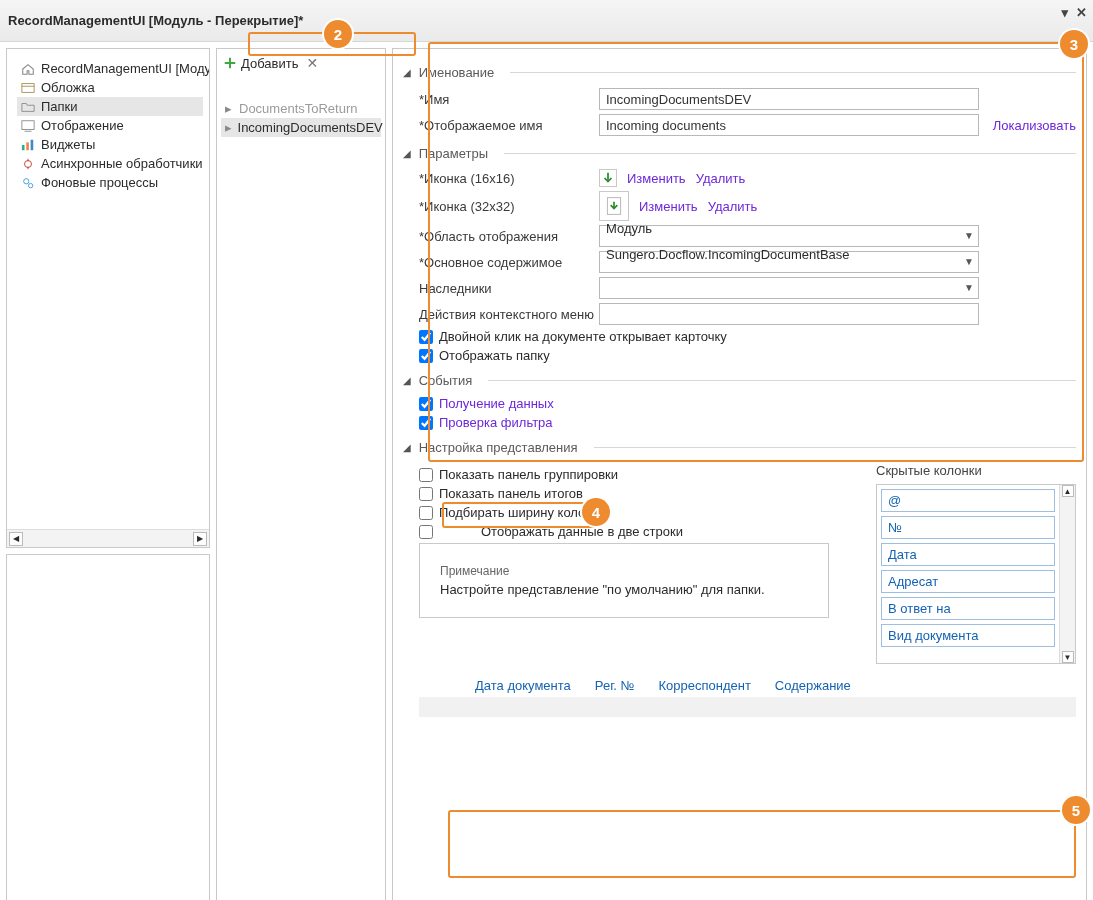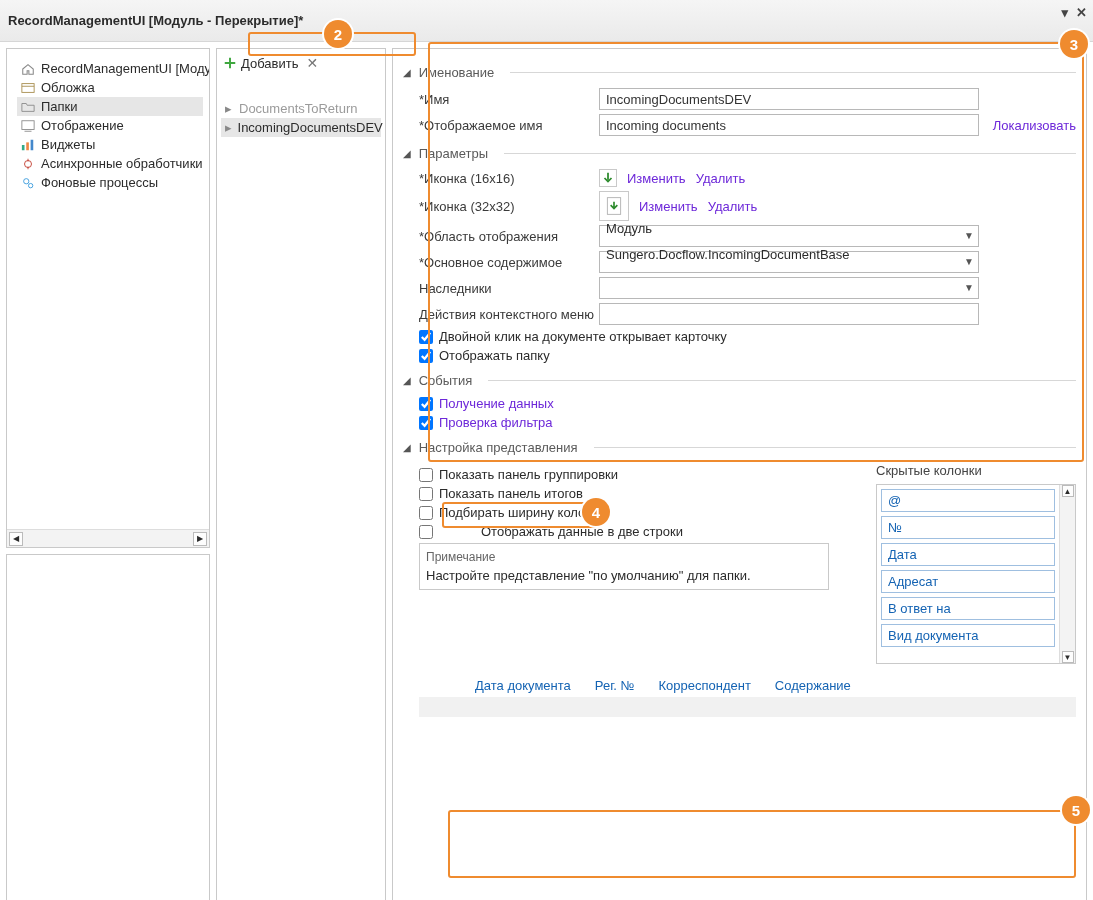--- a/index.html
+++ b/index.html
@@ -62,21 +62,21 @@
   .iconimg32 { width:30px; height:30px; }
   .arrow-down-green { width:14px; height:14px; }
   .viewcfg { display:flex; gap:20px; align-items:flex-start; padding-left:16px; }
   .hidden-cols { width:200px; }
   .hidden-cols-title { color:#444; margin-bottom:6px; }
   .hidden-cols-box { border:1px solid #c9c9c9; height:180px; display:flex; }
   .hidden-cols-list { flex:1; overflow:hidden; padding:4px; display:flex; flex-direction:column; gap:4px; }
   .hidden-cols-list .hc { border:1px solid #9fbfe0; background:#fff; color:#1463b3; padding:3px 6px; cursor:pointer; }
   .hidden-cols-scroll { width:16px; border-left:1px solid #ddd; background:#f3f3f3; display:flex; flex-direction:column; justify-content:space-between; align-items:center; }
   .hidden-cols-scroll .sarrow { width:12px; height:12px; border:1px solid #bbb; background:#fdfdfd; font-size:8px; display:flex; align-items:center; justify-content:center; cursor:pointer;}
-  .note-box { border:1px solid #c9c9c9; padding:6px; width:410px; }
+  .note-box { border:1px solid #c9c9c9; padding:20px; width:410px; }
   .note-box .note-title { color:#666; font-size:12px; margin-bottom:4px; }
   .grid { margin:10px 0 0 16px; }
   .grid-head { display:flex; gap:24px; color:#1463b3; padding:4px 0; }
   .grid-head .leftpad { width:32px; }
   .grid-row { height:20px; background:#f1f1f1; }
   
   .callout-box { position:absolute; border:2px solid #ef8b2f; border-radius:3px; pointer-events:none; }
   .callout-num { position:absolute; width:28px; height:28px; border-radius:50%; background:#ef8b2f; color:#fff; font-weight:bold; display:flex; align-items:center; justify-content:center; font-size:15px; box-shadow:0 0 0 2px #fff; }
 </style>
 </head>

